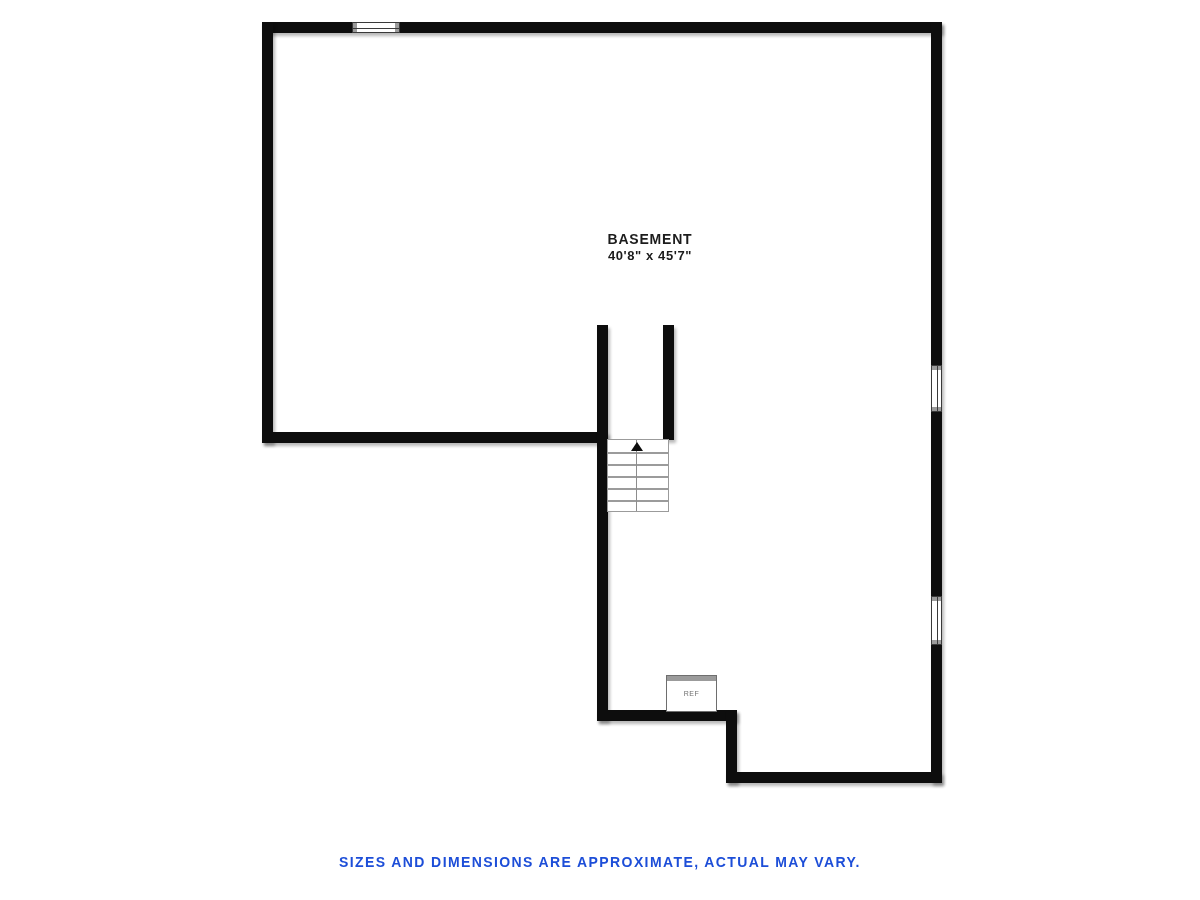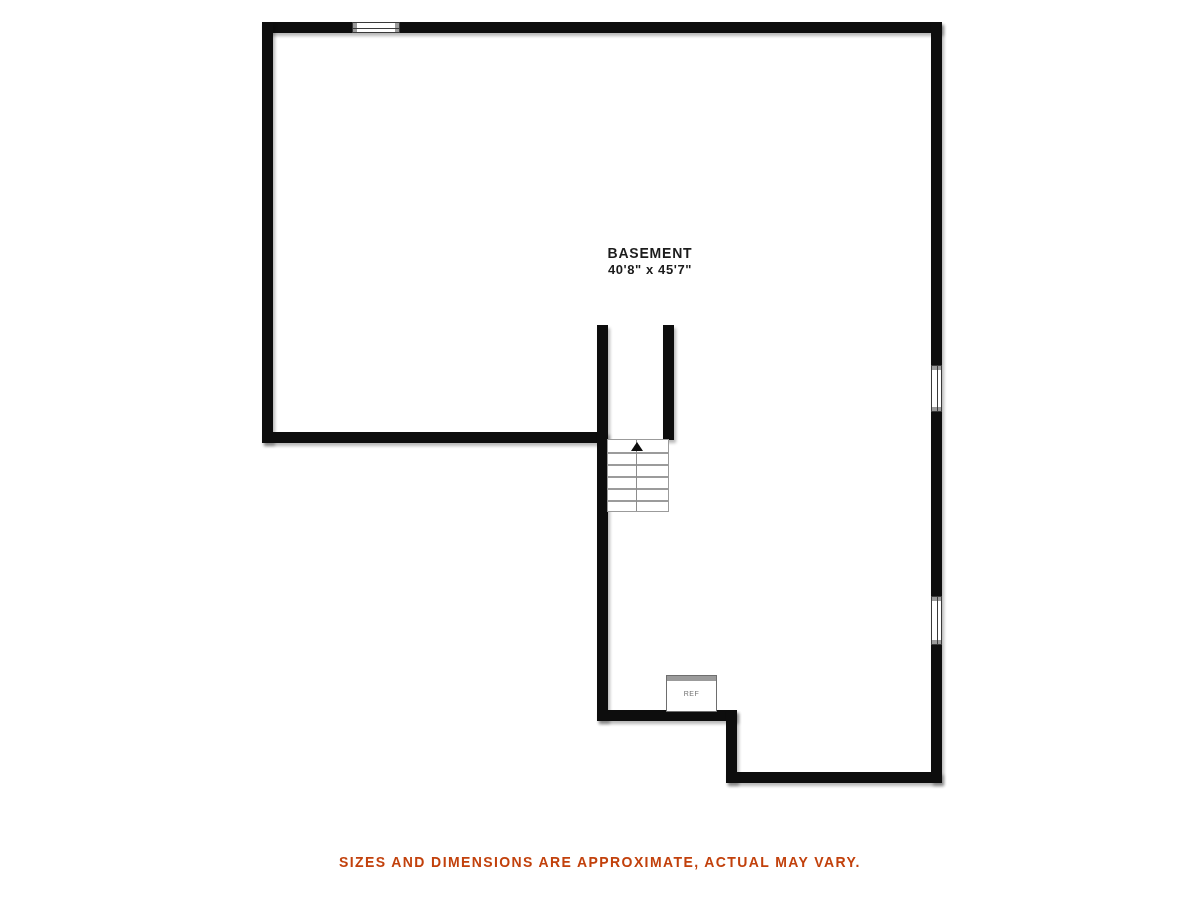--- a/index.html
+++ b/index.html
@@ -48,27 +48,27 @@
     position:absolute;z-index:2;background:#ffffff;border:1px solid #6e6e6e;box-sizing:border-box;
   }
   .appliance-top{
     position:absolute;left:0;right:0;top:0;height:5px;background:#9b9b9b;
   }
   .appliance-label{
     position:absolute;left:0;right:0;top:14px;text-align:center;
     font-size:7px;letter-spacing:0.5px;color:#6e6e6e;
   }
   .room-label{
-    position:absolute;left:500px;top:246px;width:300px;text-align:center;z-index:2;color:#1c1c1c;
+    position:absolute;left:500px;top:232px;width:300px;text-align:center;z-index:2;color:#1c1c1c;
   }
   .room-name{font-size:14px;font-weight:700;letter-spacing:0.8px;line-height:15px;}
   .room-dims{font-size:13px;font-weight:600;letter-spacing:0.6px;line-height:15px;margin-top:1px;}
   .caption{
     position:absolute;left:0;top:854px;width:100%;text-align:center;z-index:2;
-    font-size:14px;font-weight:600;letter-spacing:1.4px;color:#c2410c;
+    font-size:14px;font-weight:600;letter-spacing:1.4px;color:#1d4ed8;
   }
 </style>
 </head>
 <body>
 
 <div class="canvas">
 
   <div class="wall" style="left:262px;top:22px;width:680px;height:11px"></div>
   <div class="wall" style="left:262px;top:22px;width:11px;height:421px"></div>
   <div class="wall" style="left:262px;top:432px;width:346px;height:11px"></div>

